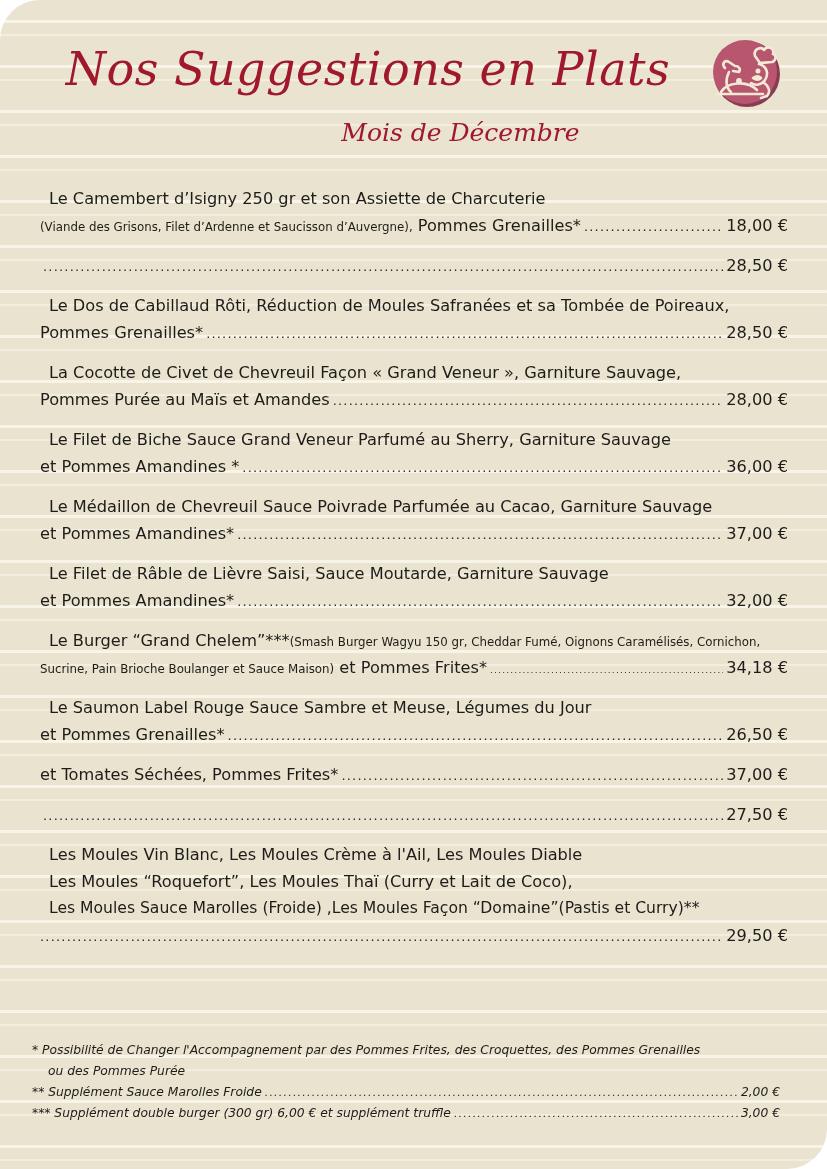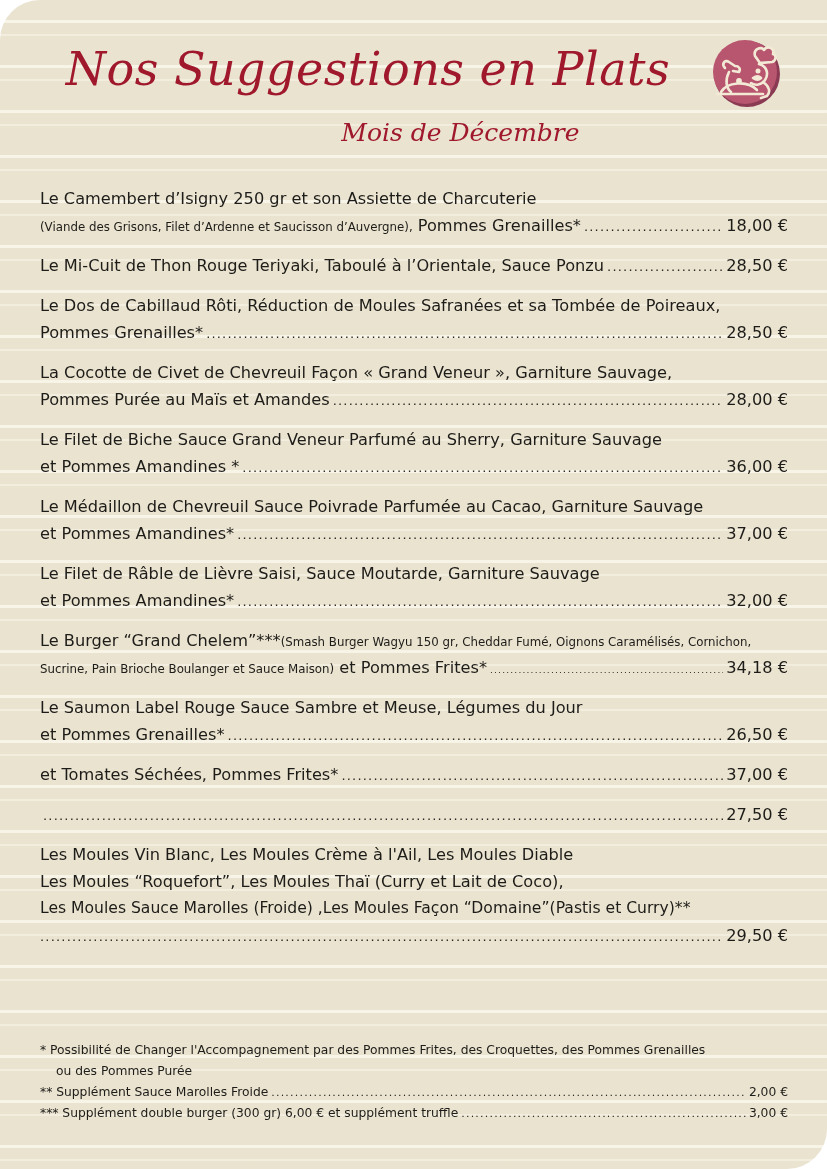--- a/index.html
+++ b/index.html
@@ -28,33 +28,33 @@
     font-family: "DejaVu Serif", serif; font-style: italic;
     font-size: 25px; color: #a0182c; padding-left: 47px;
   }
   .logo { position: absolute; left: 709px; top: 38px; width: 76px; height: 70px; }
   .menu {
     position: absolute; left: 40px; top: 185px; width: 748px;
     font-family: "DejaVu Sans", sans-serif; color: #1e1c18;
     font-size: 16.2px;
   }
   .item { margin-bottom: 13px; }
-  .line { height: 27px; line-height: 27px; white-space: nowrap; overflow: hidden; }
+  .line { height: 27px; line-height: 27px; white-space: nowrap; overflow: hidden; margin-left: 9px; }
   .row { display: flex; align-items: baseline; height: 27px; line-height: 27px; white-space: nowrap; }
   .row .txt { flex: 0 0 auto; }
   .row .dots {
     flex: 1 1 auto; overflow: hidden; margin: 0 3px; letter-spacing: 1.2px;
     color: #2a2722; font-size: 13px;
   }
   .row .dots::before { content: "................................................................................................................................................................................................................................................................"; }
   .row .price { flex: 0 0 auto; }
   .small { font-size: 11.8px; }
   .footer {
-    position: absolute; left: 40px; top: 1040px; width: 748px;
-    font-family: "DejaVu Sans", sans-serif; 
+    position: absolute; left: 32px; top: 1040px; width: 748px;
+    font-family: "DejaVu Sans", sans-serif; font-style: italic;
     font-size: 12.3px; color: #1e1c18;
   }
   .footer .fline { height: 21px; line-height: 21px; white-space: nowrap; }
   .footer .indent { padding-left: 16px; }
   .footer .row { height: 21px; line-height: 21px; }
   .footer .row .dots { font-size: 11px; }
 </style>
 </head>
 <body>
 
@@ -88,21 +88,20 @@
       <div class="line">Le Camembert d’Isigny 250 gr et son Assiette de Charcuterie</div>
       <div class="row">
         <span class="txt"><span class="small">(Viande des Grisons, Filet d’Ardenne et Saucisson d’Auvergne),</span><span> Pommes Grenailles*</span></span>
         <span class="dots"></span>
         <span class="price">18,00 €</span>
       </div>
     </div>
 
     <div class="item">
       <div class="row">
-        <span class="txt">Le Mi-Cuit de Thon Rouge Teriyaki, Taboulé à l’Orientale, Sauce Ponzu</span>
         <span class="dots"></span>
         <span class="price">28,50 €</span>
       </div>
     </div>
 
     <div class="item">
       <div class="line">Le Dos de Cabillaud Rôti, Réduction de Moules Safranées et sa Tombée de Poireaux,</div>
       <div class="row">
         <span class="txt">Pommes Grenailles*</span>
         <span class="dots"></span>

